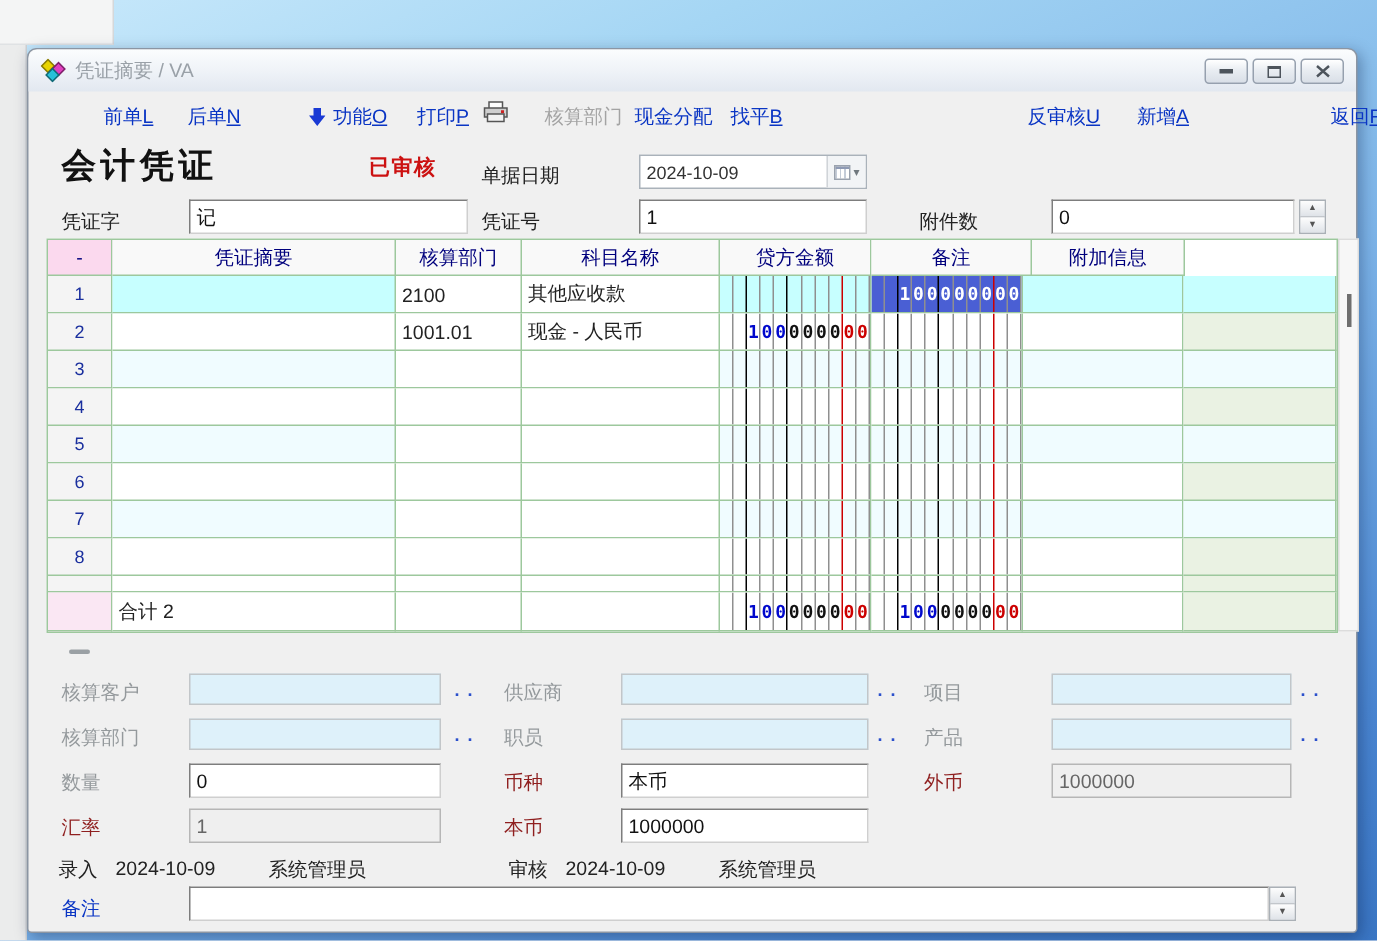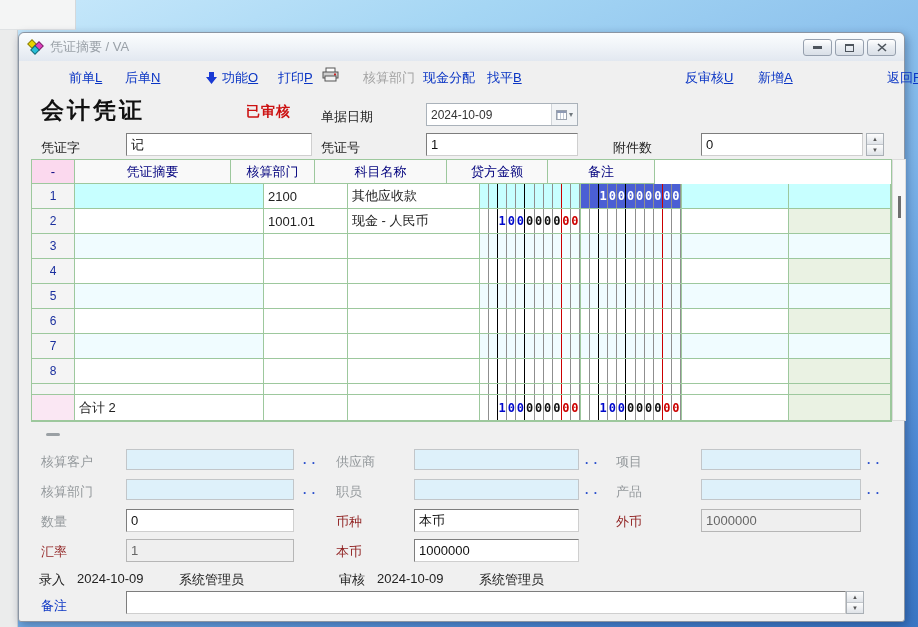--- a/index.html
+++ b/index.html
@@ -155,25 +155,26 @@
   <span class="abs lbl" style="left:594px;top:106px">附件数</span>
   <input class="abs in-white" style="left: 682px; top: 100px; width: 162px;" value="0">
   <div class="abs spin" style="left:847px;top:100px;height:23px">
     <b>▲</b>
     <b>▼</b>
   </div>
 
   <div class="abs tablewrap">
       <div class="tr thead" style="height: 24px;">
         <div class="td pink" style="width: 43px;">-</div>
-        <div class="td" style="width: 156px;">凭证摘要</div>
+        <div class="td" style="width: 189px;">凭证摘要</div>
         <div class="td" style="width: 84px;">核算部门</div>
         <div class="td" style="width: 132px; font-family: Liberation Serif, serif;">科目名称</div>
         <div class="td" style="width: 101px;">贷方金额</div>
         <div class="td" style="width: 107px;">备注</div>
+        <div class="td" style="width: 102px;">附加信息</div>
       </div>
       <div class="tr cur" style="height: 25px;">
         <div class="td rn" style="width: 43px;">1</div>
         <div class="td" style="width: 189px;"></div>
         <div class="td wh" style="width: 84px;">2100</div>
         <div class="td wh" style="width: 132px;">其他应收款</div>
         <div class="td ac" style="width: 101px;">
           <div class="amt">
             <i class="dg-b"></i>
             <i class="dg-b"></i>

